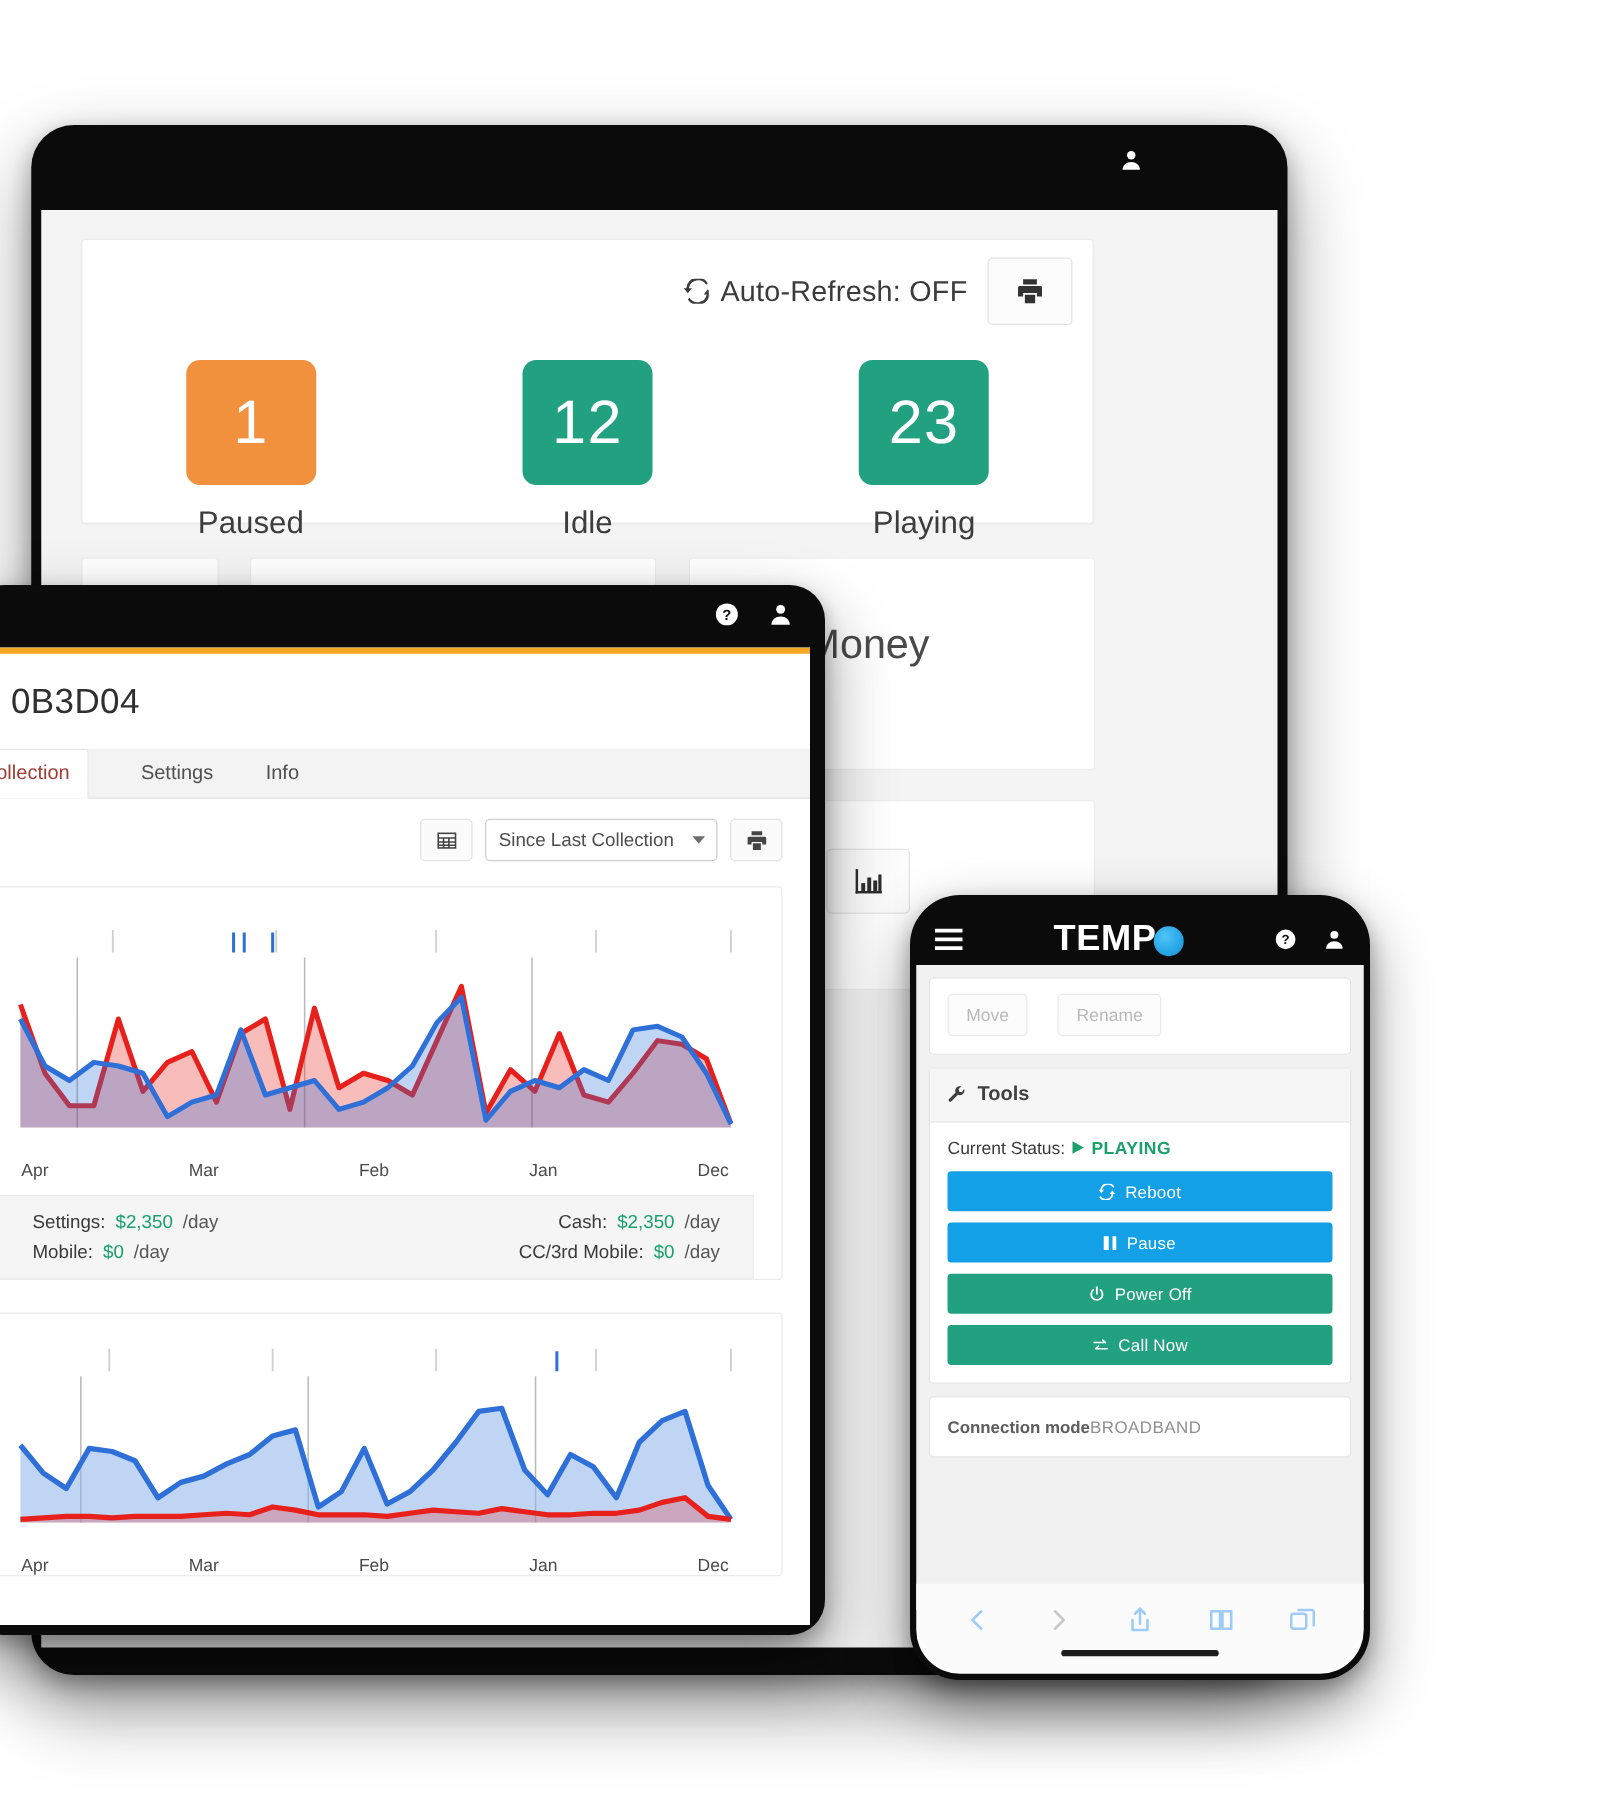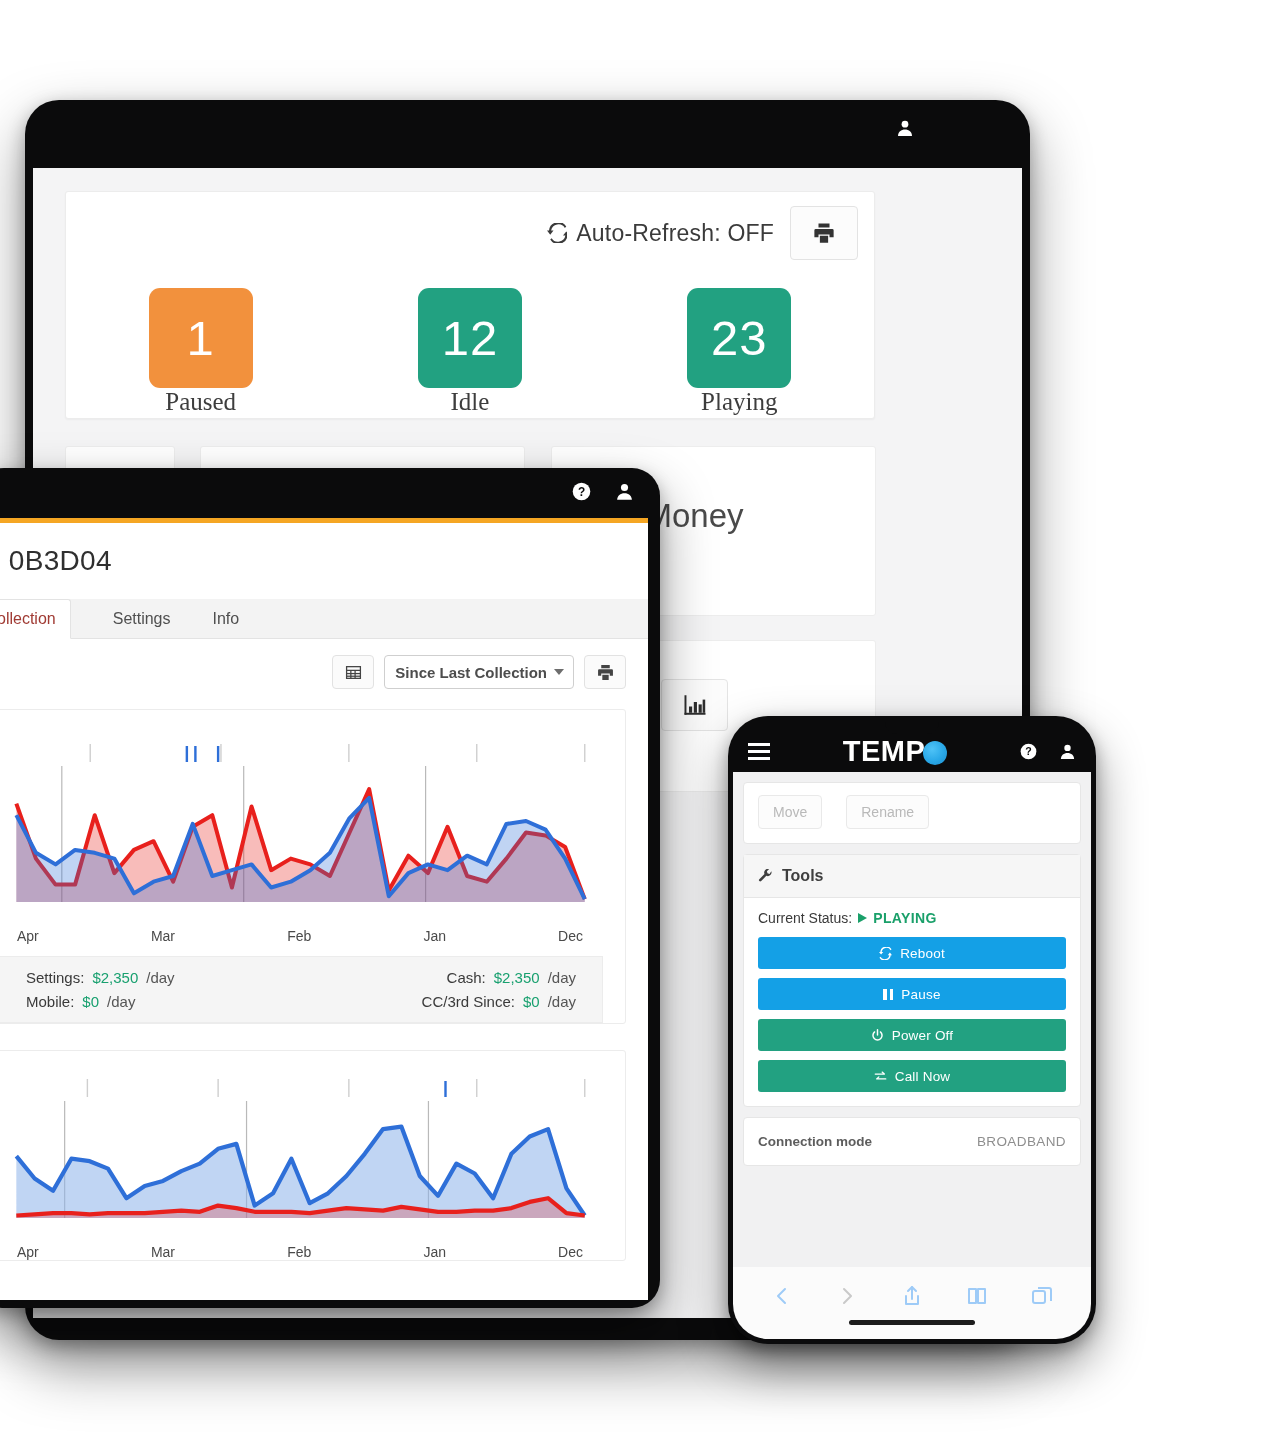--- a/index.html
+++ b/index.html
@@ -57,21 +57,21 @@
   }
   .print-btn svg { width: 22px; height: 22px; color: #333; }
 
   .tiles { position: absolute; left: 0; top: 96px; width: 100%; display: flex; }
   .tile-col { width: 33.33%; display: flex; flex-direction: column; align-items: center; }
   .tile {
     width: 104px; height: 100px; border-radius: 11px;
     display: flex; align-items: center; justify-content: center;
     color: #fff; font-size: 49px; font-weight: 300; letter-spacing: 1px;
   }
-  .tile-label { margin-top: 0; font-size: 25px; color: #3d3d3d; font-family: Liberation Serif, serif; }
+  .tile-label { margin-top: 16px; font-size: 25px; color: #3d3d3d; }
 
   
   .ghost-card {
     position: absolute; background: #fff;
     border: 1px solid #ededed; border-radius: 3px;
   }
   .g1 { left: 32px; top: 278px; width: 110px; height: 170px; }
   .g2 { left: 167px; top: 278px; width: 325px; height: 170px; }
   .g3 { left: 518px; top: 278px; width: 325px; height: 170px; }
 
@@ -133,21 +133,21 @@
   }
   .sq-btn {
     width: 42px; height: 34px; background: #fbfbfb; border: 1px solid #e2e2e2;
     border-radius: 4px; display: flex; align-items: center; justify-content: center;
   }
   .sq-btn svg { width: 17px; height: 17px; color: #444; }
   .select {
     position: relative; height: 34px; min-width: 186px;
     border: 1px solid #cfcfcf; border-radius: 4px; background: #fff;
     display: flex; align-items: center; padding: 0 26px 0 10px;
-    font-size: 15px; color: #4d4d4d; font-weight: bold;
+    font-size: 15px; color: #4d4d4d;
   }
   .select .caret {
     position: absolute; right: 9px; top: 50%; transform: translateY(-50%);
     width: 0; height: 0; border-left: 5px solid transparent;
     border-right: 5px solid transparent; border-top: 6px solid #6d6d6d;
   }
 
   .chart-card {
     margin: 6px 22px 0 -22px; border: 1px solid #ececec; background: #fff;
     border-radius: 3px; padding: 14px 0 0 0;
@@ -221,21 +221,21 @@
   .status-val { color: #1aa06a; font-weight: 700; letter-spacing: .4px; }
   .play-tri { width: 0; height: 0; border-left: 9px solid #1aa06a; border-top: 5.5px solid transparent; border-bottom: 5.5px solid transparent; }
   .act-btn {
     display: flex; align-items: center; justify-content: center; gap: 8px;
     height: 32px; border-radius: 3px; color: #fff; font-size: 13.5px;
     margin-bottom: 9px; letter-spacing: .2px;
   }
   .act-btn svg { width: 13px; height: 13px; }
   .blue { background: #14a0e6; }
   .green { background: #22a181; }
-  .net-row { display: flex; justify-content: space-between; font-size: 13.5px; padding: 4px 0 2px 0; }
+  .net-row { display: flex; justify-content: flex-start; font-size: 13.5px; padding: 4px 0 2px 0; }
   .net-key { color: #5d5d5d; font-weight: 700; }
   .net-val { color: #8e8e8e; letter-spacing: .4px; }
 
   .phone-nav {
     position: absolute; left: 5px; bottom: 5px; width: 358px; height: 72px;
     background: #fbfbfb; border-radius: 0 0 35px 35px;
     display: flex; align-items: center; justify-content: space-around;
     padding: 0 16px 14px 16px;
   }
   .phone-nav svg { width: 24px; height: 24px; color: #9ecbf7; }
@@ -417,21 +417,21 @@
               <span class="lg-unit">/day</span>
             </div>
           </div>
           <div class="legend-col right-col">
             <div class="legend-row">
               <span class="lg-label">Cash:</span>
               <span class="lg-val">$2,350</span>
               <span class="lg-unit">/day</span>
             </div>
             <div class="legend-row">
-              <span class="lg-label">CC/3rd Since:</span>
+              <span class="lg-label">CC/3rd Mobile:</span>
               <span class="lg-val">$0</span>
               <span class="lg-unit">/day</span>
             </div>
           </div>
         </div>
       </div>
 
       <div class="chart-card" style="margin-top:26px">
         <div class="chart-wrap" style="height:175px">
           <svg id="chart2" viewBox="0 0 660 175" preserveAspectRatio="none">

